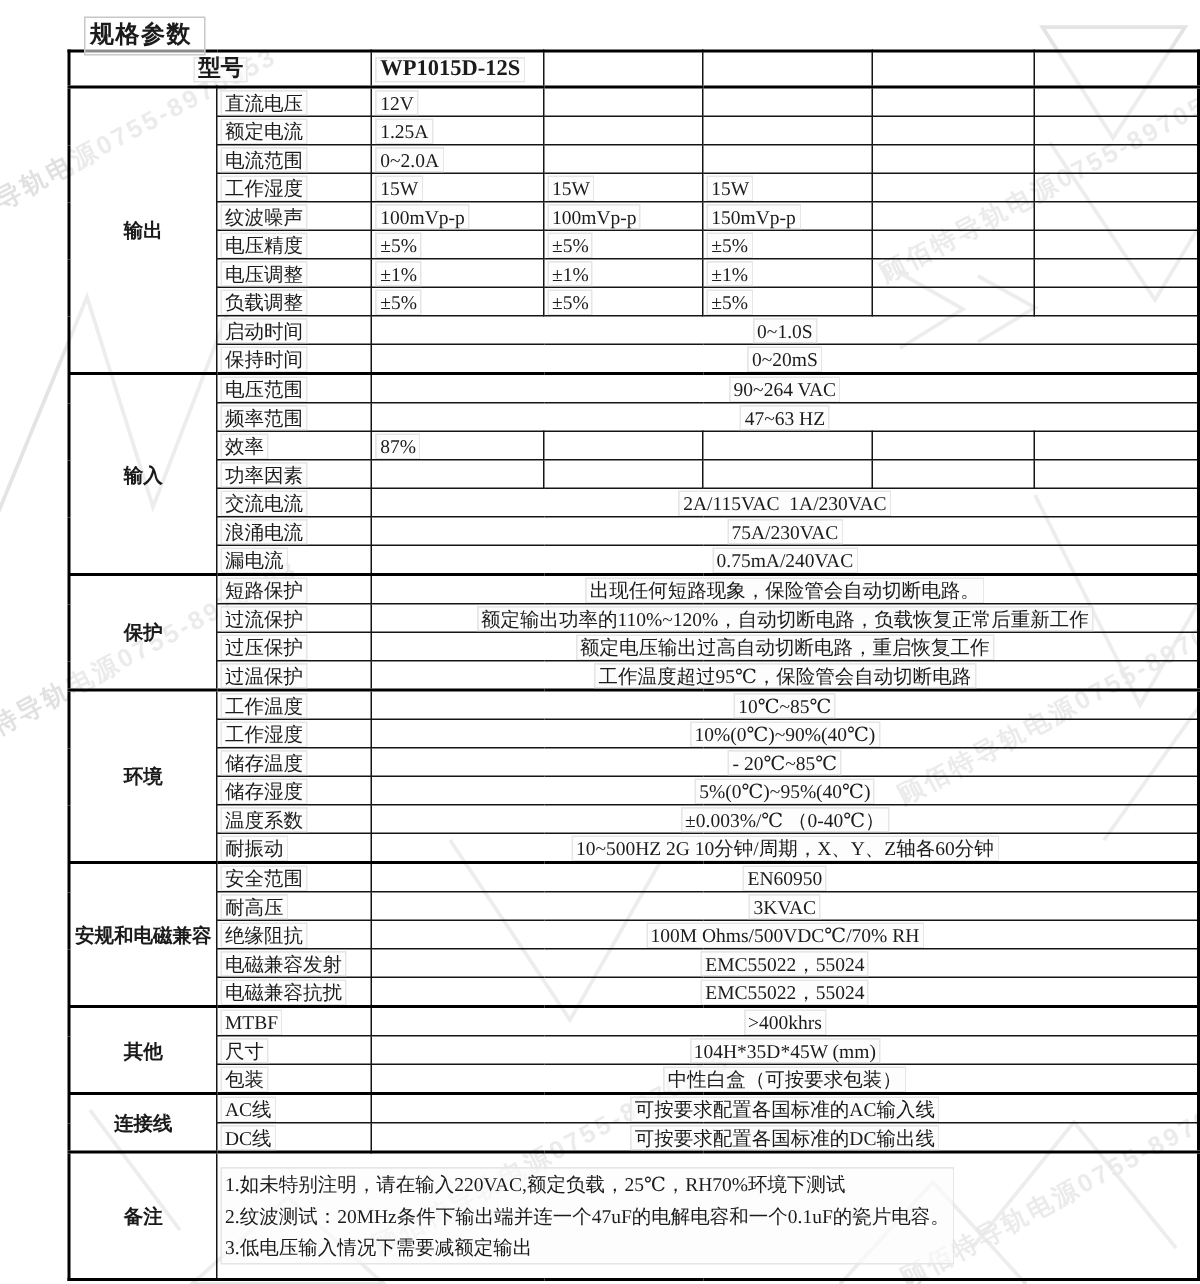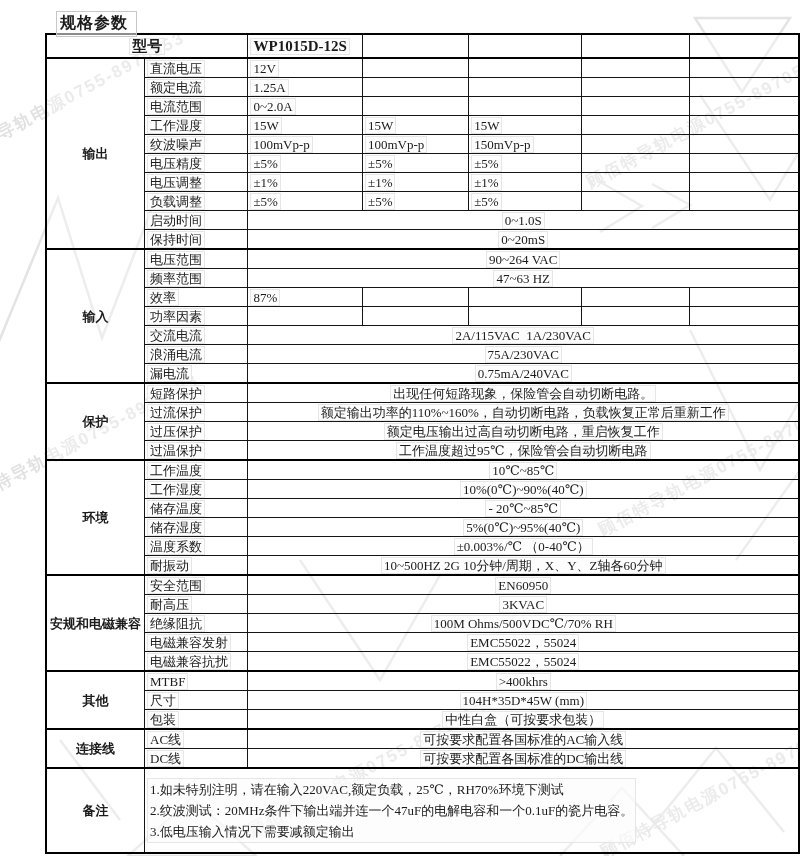--- a/index.html
+++ b/index.html
@@ -208,21 +208,21 @@
         <td class="param"><span class="t">漏电流</span></td>
         <td class="merged" colspan="5"><span class="t">0.75mA/240VAC</span></td>
       </tr>
       <tr class="sec-top">
         <td class="section-cell" rowspan="4">保护</td>
         <td class="param"><span class="t">短路保护</span></td>
         <td class="merged" colspan="5"><span class="t">出现任何短路现象，保险管会自动切断电路。</span></td>
       </tr>
       <tr>
         <td class="param"><span class="t">过流保护</span></td>
-        <td class="merged" colspan="5"><span class="t">额定输出功率的110%~160%，自动切断电路，负载恢复正常后重新工作</span></td>
+        <td class="merged" colspan="5"><span class="t">额定输出功率的110%~120%，自动切断电路，负载恢复正常后重新工作</span></td>
       </tr>
       <tr>
         <td class="param"><span class="t">过压保护</span></td>
         <td class="merged" colspan="5"><span class="t">额定电压输出过高自动切断电路，重启恢复工作</span></td>
       </tr>
       <tr>
         <td class="param"><span class="t">过温保护</span></td>
         <td class="merged" colspan="5"><span class="t">工作温度超过95℃，保险管会自动切断电路</span></td>
       </tr>
       <tr class="sec-top">

